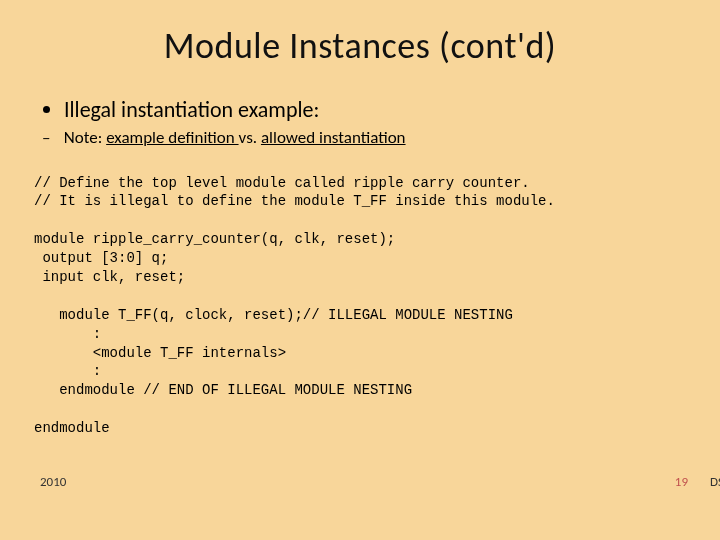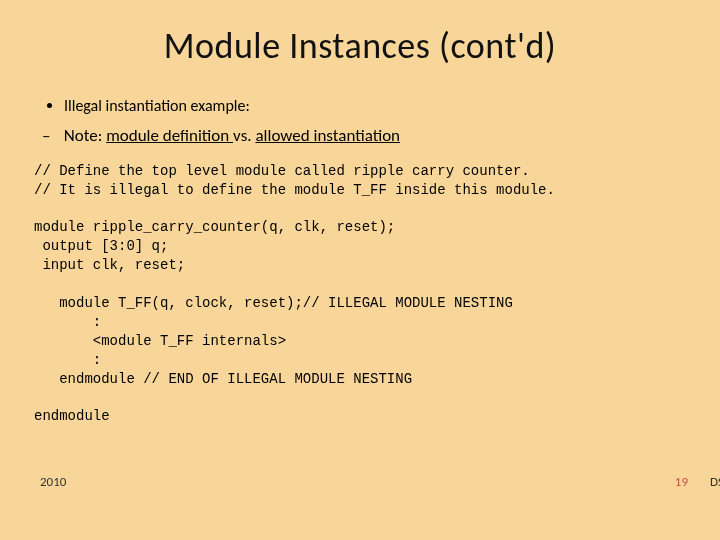--- a/index.html
+++ b/index.html
@@ -29,23 +29,23 @@
   }
   .content {
     padding: 0 34px;
   }
   ul.b1 {
     list-style-type: disc;
     margin: 18px 0 2px 0;
     padding-left: 30px;
   }
   ul.b1 > li {
-    font-size: 16px;
+    font-size: 22px;
     line-height: 1.3;
-    margin-bottom: 8px;
+    margin-bottom: 2px;
   }
   ul.b2 {
     list-style: none;
     margin: 2px 0 10px 0;
     padding-left: 26px;
   }
   ul.b2 > li {
     font-size: 17px;
     line-height: 1.35;
     margin-bottom: 1px;
@@ -55,21 +55,21 @@
     display: inline-block;
     width: 18px;
     margin-left: -18px;
   }
   .u { text-decoration: underline; }
   .code {
     font-family: "Courier New", Courier, monospace;
     font-size: 14px;
     line-height: 1.35;
     white-space: pre;
-    margin-top: 14px;
+    margin-top: 24px;
   }
   .footer {
     position: absolute;
     bottom: 14px;
     left: 0;
     width: 720px;
     font-size: 13px;
     color: #333;
   }
   .footer .year { position: absolute; left: 40px; }
@@ -82,21 +82,21 @@
 <div class="slide">
 
   <div class="title">Module Instances (cont'd)</div>
 
   <div class="content">
     <ul class="b1">
       <li>Illegal instantiation example:</li>
     </ul>
     <ul class="b2">
       <li>
-        <span>Note: </span><span class="u">module definition </span><span>vs. </span><span class="u">allowed instantiation</span>
+        <span>Note: </span><span class="u">example definition </span><span>vs. </span><span class="u">allowed instantiation</span>
       </li>
     </ul>
 
     <div class="code">// Define the top level module called ripple carry counter.
 // It is illegal to define the module T_FF inside this module.
 
 module ripple_carry_counter(q, clk, reset);
  output [3:0] q;
  input clk, reset;
 

